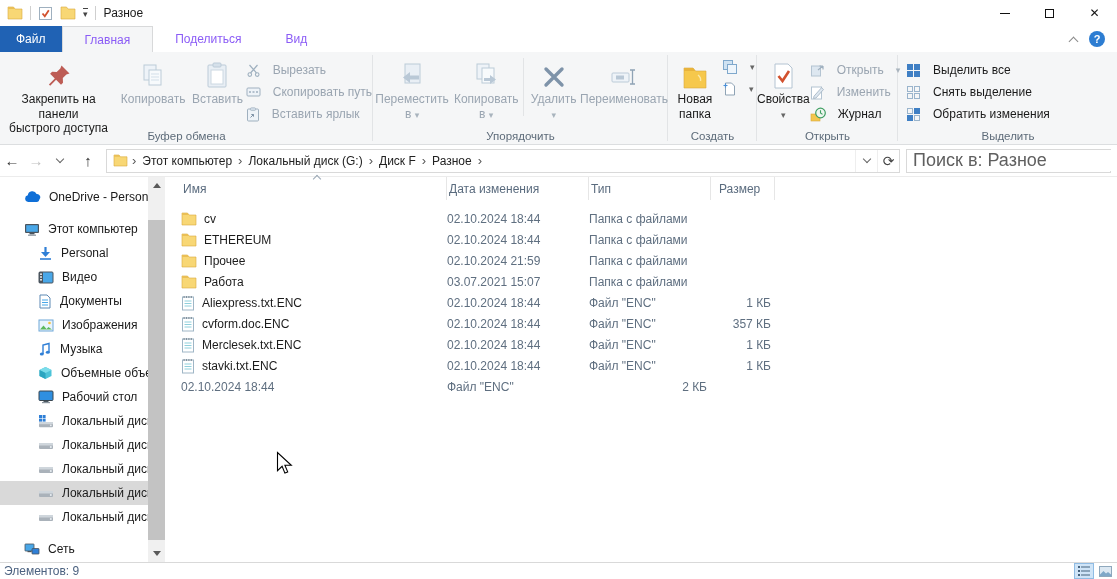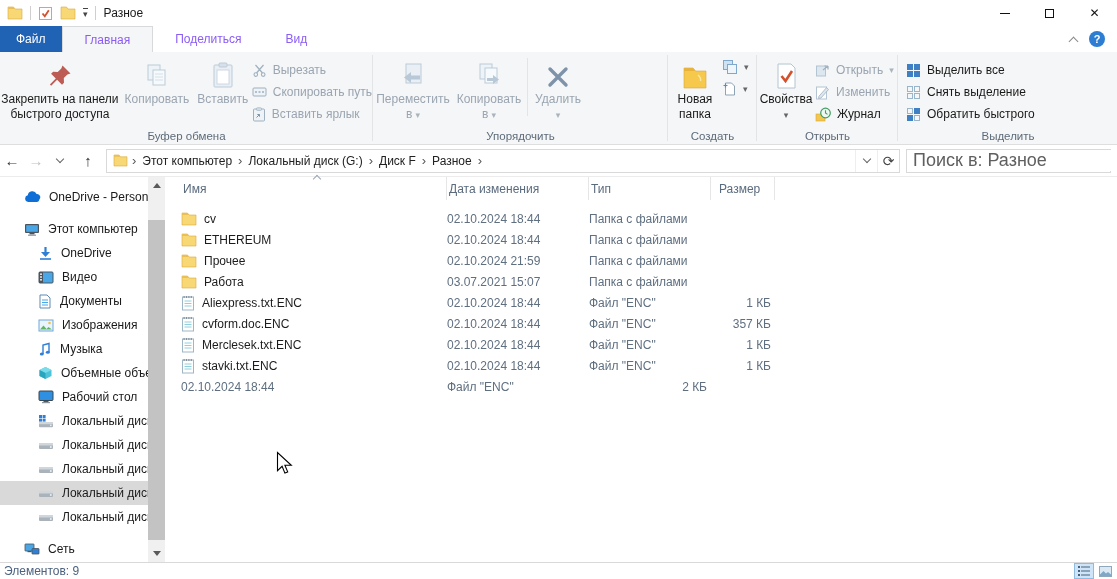--- a/index.html
+++ b/index.html
@@ -33,21 +33,21 @@
   .rgroup { position:relative; height:100%; padding-top:2px; }
   .gsep { width:1px; background:#e2e4e6; margin:3px 0; }
   .glabel { position:absolute; bottom:2px; left:1px; right:0; text-align:center; color:#5d6b79; font-size:11.5px; white-space:nowrap; }
   .gcontent { display:flex; align-items:flex-start; height:72px; }
   .bigbtn { display:flex; flex-direction:column; align-items:center; padding-top:3px; text-align:center; line-height:1.22; }
   .bigbtn .bicon { height:32px; display:flex; align-items:flex-end; justify-content:center; margin-bottom:3px; }
   .dis { color:#9aa5b1; }
   .caret-sm { font-size:9px; color:#666; }
   .dis .caret-sm, .caret-dis { color:#a9b4be; font-size:9px; }
   .smallcol { display:flex; flex-direction:column; padding-top:5px; }
-  .smallbtn { display:flex; align-items:center; gap:6px; height:22px; white-space:nowrap; }
+  .smallbtn { display:flex; align-items:center; gap:12px; height:22px; white-space:nowrap; }
   .g-clip { width:372px; } .g-org { width:294px; } .g-create { width:88px; } .g-open { width:140px; } .g-select { width:219px; }
   .orgdiv { width:1px; height:58px; background:#e2e4e6; margin:4px 2px 0 2px; }
 
   
   .navbar { height:32px; display:flex; align-items:center; background:#fff; border-bottom:1px solid #ececec; }
   .navbtn { width:24px; height:24px; display:flex; align-items:center; justify-content:center; font-size:15px; }
   .nav-back { color:#333; } .nav-fwd { color:#c0c0c0; }
   .nav-chev { width:6px; height:6px; border-right:1.3px solid #666; border-bottom:1.3px solid #666; transform:rotate(45deg); margin-top:-3px; }
   .nav-up { color:#333; margin-left:4px; }
   .addressbox { margin-left:6px; width:794px; height:24px; border:1px solid #d9d9d9; display:flex; align-items:center; background:#fff; }
@@ -236,20 +236,30 @@
       </div>
       <div class="orgdiv"></div>
       <div class="bigbtn dis" style="width:56px;">
         <span class="bicon">
           <svg width="24" height="24" viewBox="0 0 24 24">
               <path d="M4 4l16 16M20 4L4 20" stroke="#7e93a9" stroke-width="3.4" stroke-linecap="round"></path>
             </svg>
         </span>
         <span class="blabel"><span>Удалить</span><br><span class="caret-dis">▾</span></span>
       </div>
+      <div class="bigbtn dis" style="width:86px;">
+        <span class="bicon">
+          <svg width="28" height="24" viewBox="0 0 28 24">
+              <rect x="2" y="8" width="17" height="9" rx="1" fill="#eef3f8" stroke="#bccbd8"></rect>
+              <rect x="6" y="10.5" width="8" height="4" fill="#b9c8d6"></rect>
+              <path d="M22.5 5v14M20 5h5M20 19h5" stroke="#8fa3b5" stroke-width="1.3" fill="none"></path>
+            </svg>
+        </span>
+        <span class="blabel">Переименовать</span>
+      </div>
     </div>
     <div class="glabel">Упорядочить</div>
   </div>
   <div class="gsep"></div>
 
   <div class="rgroup g-create">
     <div class="gcontent">
       <div class="bigbtn" style="width:54px;">
         <span class="bicon">
           <svg width="26" height="24" viewBox="0 0 26 24">
@@ -361,21 +371,21 @@
         </div>
         <div class="smallbtn">
           <span>
             <svg width="15" height="15" viewBox="0 0 15 15">
                 <rect x="1.5" y="1.5" width="5" height="5" fill="none" stroke="#9ab4cc"></rect>
                 <rect x="8" y="1" width="6" height="6" fill="#3f7fc4"></rect>
                 <rect x="1" y="8" width="6" height="6" fill="#3f7fc4"></rect>
                 <rect x="8.5" y="8.5" width="5" height="5" fill="none" stroke="#9ab4cc"></rect>
               </svg>
           </span>
-          <span>Обратить быстрого</span>
+          <span>Обратить изменения</span>
         </div>
       </div>
     </div>
     <div class="glabel">Выделить</div>
   </div>
 </div>
 
 <div class="navbar">
   <div class="navbtn nav-back">
       <span>←</span>
@@ -450,21 +460,21 @@
       <span>Этот компьютер</span>
     </div>
     <div class="side-item lvl1">
       <span>
           <svg width="15" height="15" viewBox="0 0 15 15">
             <path d="M7.5 1v6" stroke="#2f7fd6" stroke-width="2.2"></path>
             <path d="M3 6l4.5 5L12 6z" fill="#2f7fd6"></path>
             <path d="M2 13h11" stroke="#2f7fd6" stroke-width="1.6"></path>
           </svg>
         </span>
-      <span>OneDrive</span>
+      <span>Personal</span>
     </div>
     <div class="side-item lvl1">
       <span>
           <svg width="16" height="13" viewBox="0 0 16 13">
             <rect x="1" y="1" width="14" height="11" rx="1" fill="#49a7e8" stroke="#4a545e"></rect>
             <rect x="1" y="1" width="4" height="11" fill="#4a545e"></rect>
             <g fill="#fff">
               <rect x="2.2" y="2.4" width="1.6" height="1.6"></rect>
               <rect x="2.2" y="5.2" width="1.6" height="1.6"></rect>
               <rect x="2.2" y="8" width="1.6" height="1.6"></rect>

